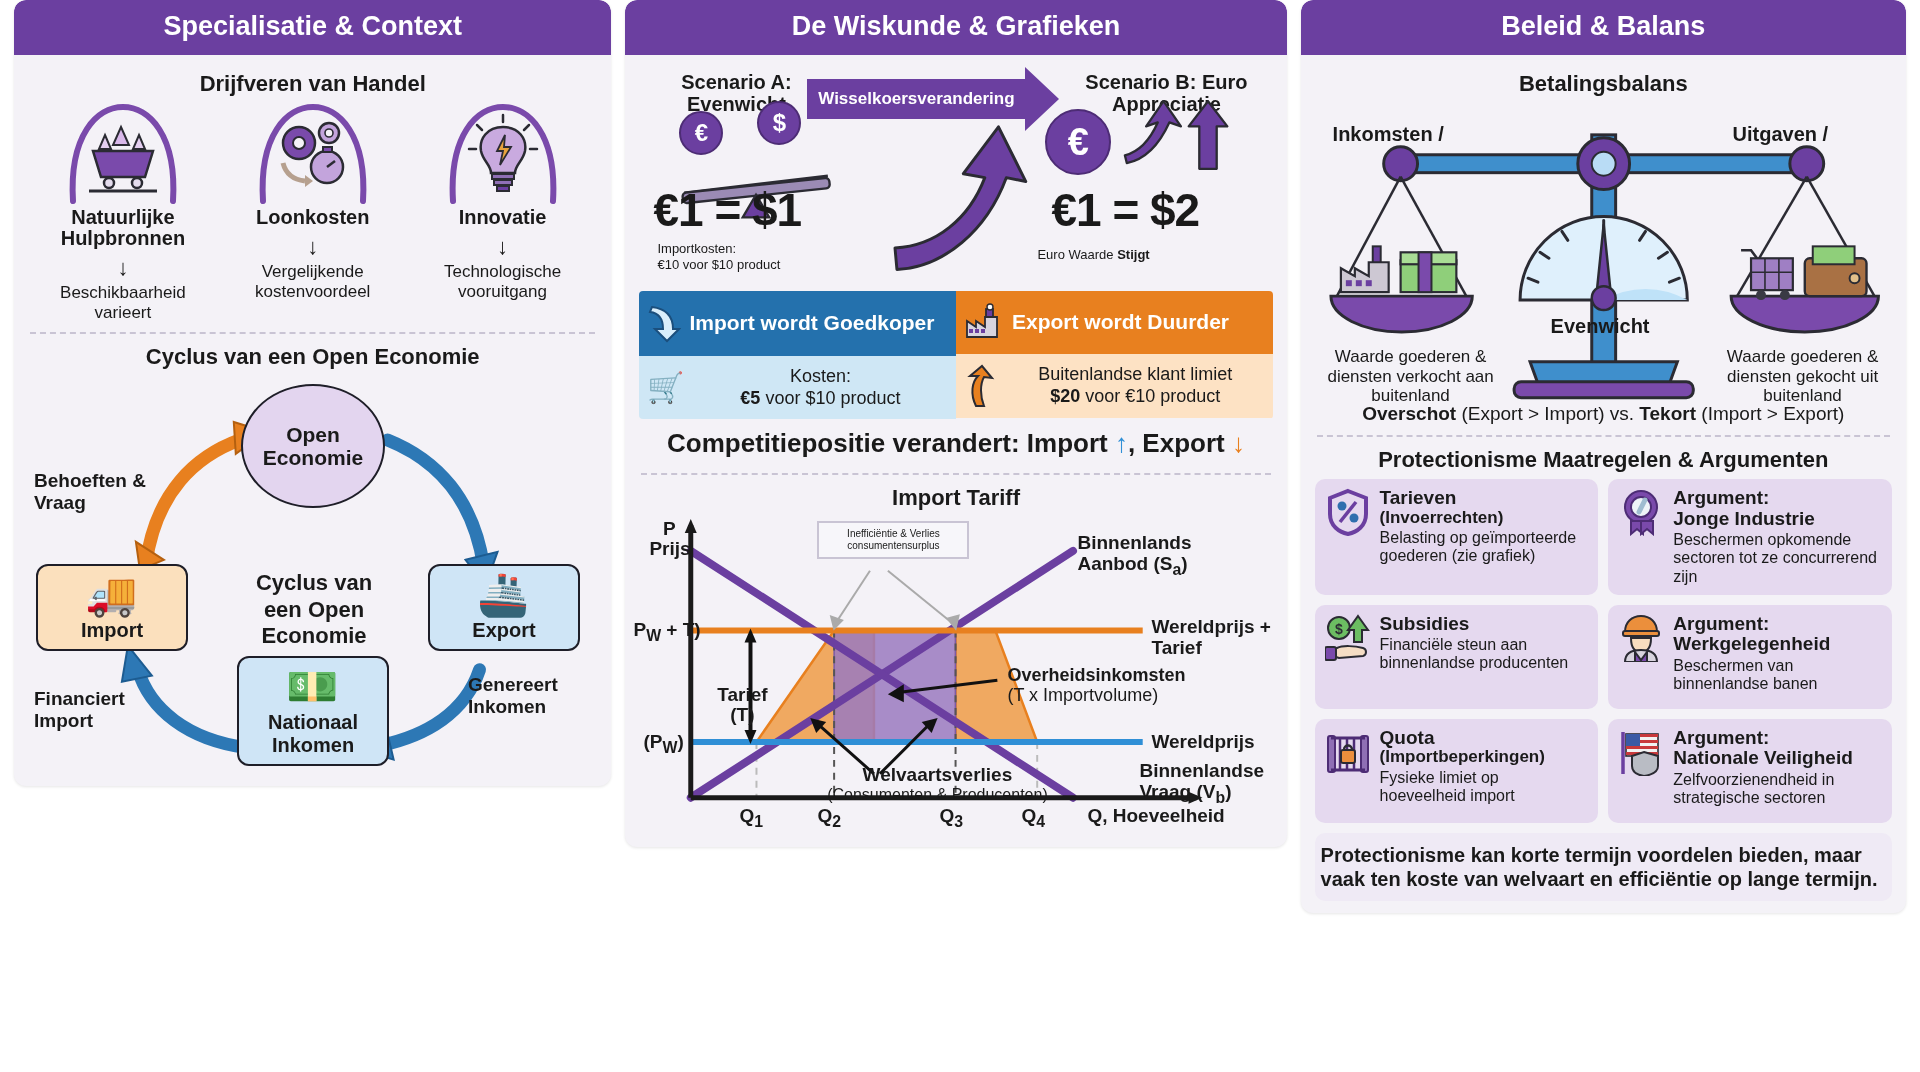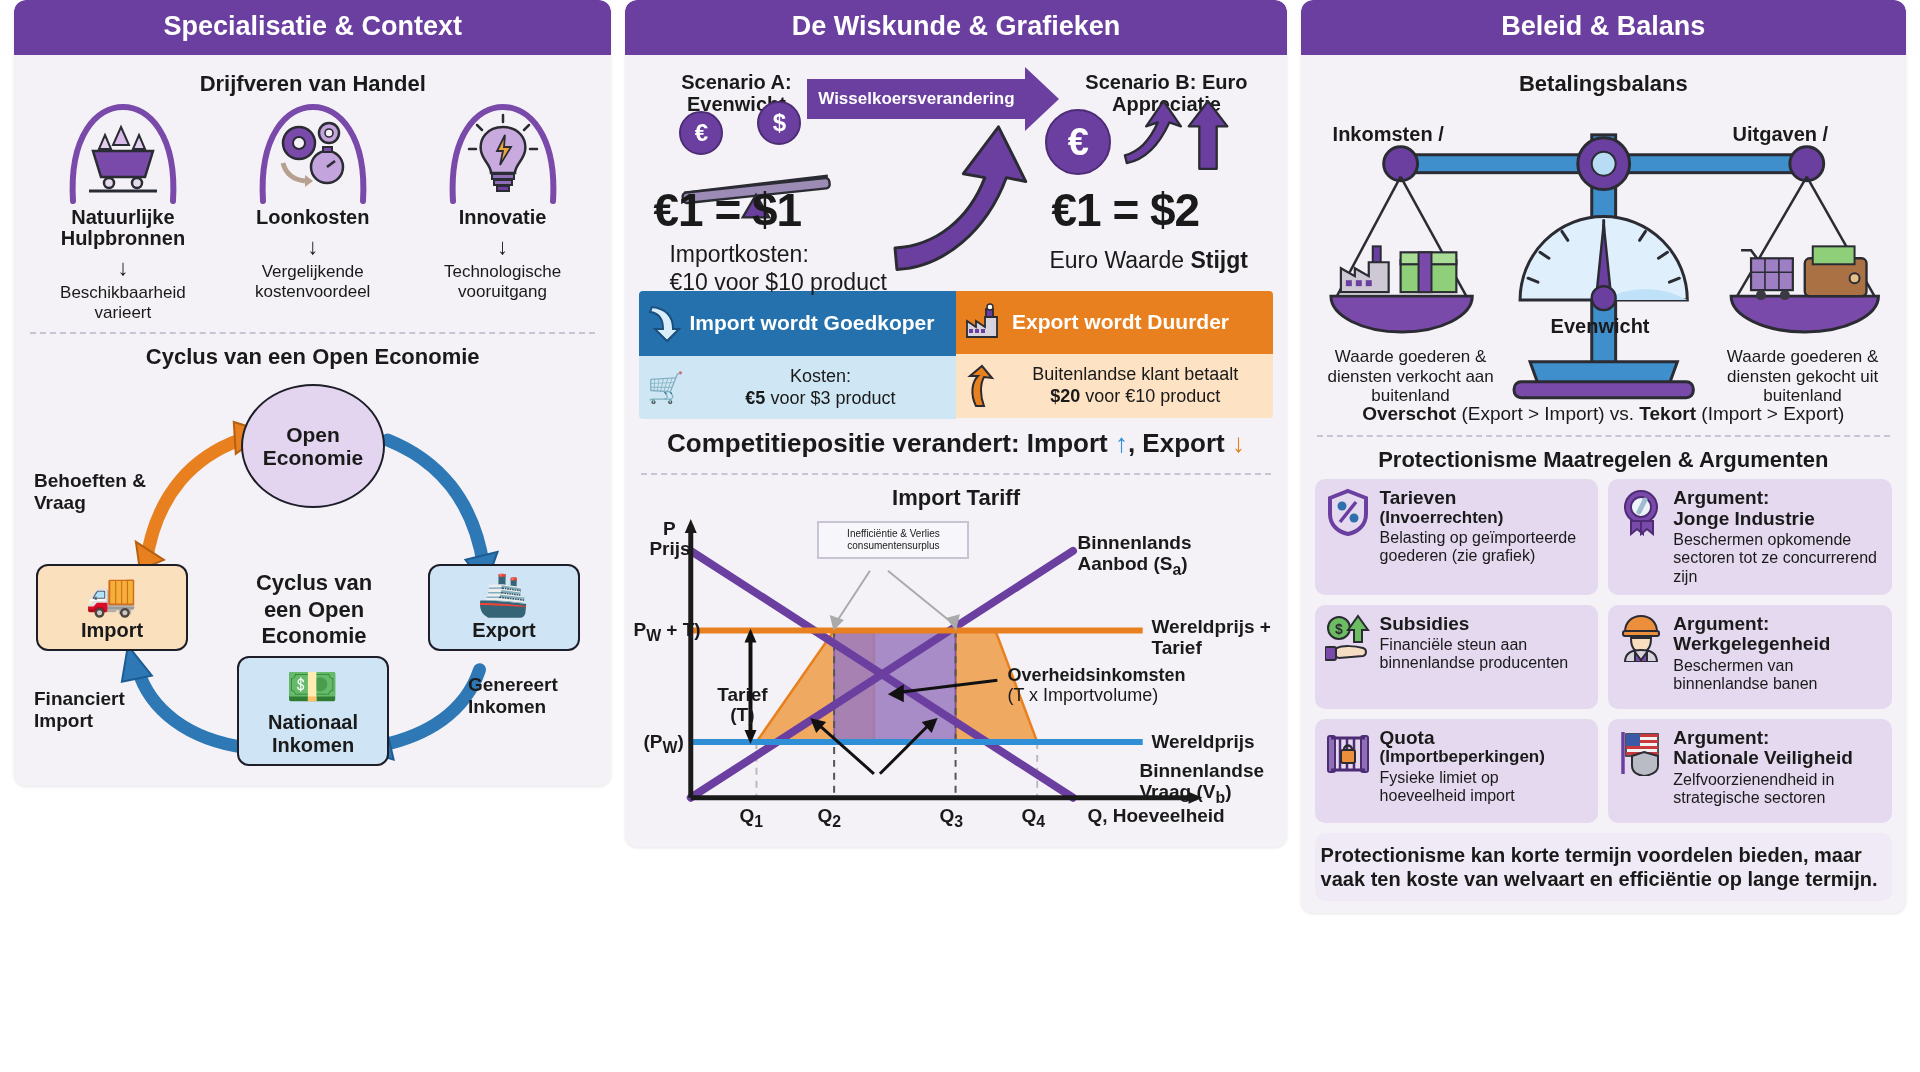--- a/index.html
+++ b/index.html
@@ -73,21 +73,21 @@
   .scen-a-lbl, .scen-b-lbl { position: absolute; font-size: 20px; font-weight: bold; line-height: 1.12; text-align: center; }
   .wk-banner {
     position: absolute; left: 168px; top: 14px; width: 218px; height: 40px;
     background: #6b3fa0; color: #fff; font-size: 17px; font-weight: bold;
     display: flex; align-items: center; justify-content: center;
   }
   .wk-tip { position: absolute; left: 386px; top: 2px; width: 0; height: 0;
     border-top: 32px solid transparent; border-bottom: 32px solid transparent;
     border-left: 34px solid #6b3fa0; }
   .rate { position: absolute; font-size: 46px; font-weight: bold; letter-spacing: -1px; }
-  .rate-note { position: absolute; font-size: 23px; line-height: 1.2; margin-left: 12px; }
+  .rate-note { position: absolute; font-size: 13px; line-height: 1.2; }
   .coin {
     border-radius: 50%; background: #6b3fa0; color: #fff;
     display: flex; align-items: center; justify-content: center;
     font-weight: bold; border: 2px solid #4d2c75;
   }
 
   .ie-grid { display: flex; gap: 0; margin-top: 4px; border-radius: 4px; overflow: hidden; }
   .ie-col { width: 50%; }
   .ie-head { color: #fff; font-size: 21px; font-weight: bold; padding: 12px 8px 13px;
              display: flex; align-items: center; gap: 8px; line-height: 1.1; }
@@ -311,42 +311,42 @@
             <div class="ie-head blue">
               <svg width="34" height="40" viewBox="0 0 34 40">
                 <path d="M5 4 C22 6 26 16 26 26 L32 26 L20 38 L8 26 L16 26 C16 16 12 10 3 9 Z" fill="#d9eefb" stroke="#1b4f7d" stroke-width="2"></path>
               </svg>
               <span class="ttl">Import wordt Goedkoper</span>
             </div>
             <div class="ie-body blue">
               <span class="ie-icon">🛒</span>
               <span class="txt">
                 <div>Kosten:</div>
-                <div><b>€5</b><span> voor $3 product</span></div>
+                <div><b>€5</b><span> voor $10 product</span></div>
               </span>
             </div>
           </div>
           <div class="ie-col">
             <div class="ie-head orange">
               <svg width="40" height="38" viewBox="0 0 40 38">
                 <rect x="22" y="6" width="7" height="16" fill="#6b3fa0" stroke="#2b2b33" stroke-width="1.8"></rect>
                 <path d="M3 34 L3 18 L12 24 L12 18 L21 24 L21 14 L33 14 L33 34 Z" fill="#d8d4de" stroke="#2b2b33" stroke-width="1.8"></path>
                 <rect x="5" y="26" width="4" height="4" fill="#6b3fa0"></rect>
                   <rect x="11" y="26" width="4" height="4" fill="#6b3fa0"></rect>
                 <rect x="17" y="26" width="4" height="4" fill="#6b3fa0"></rect>
                 <circle cx="26" cy="4" r="3" fill="#fff" stroke="#2b2b33" stroke-width="1.4"></circle>
               </svg>
               <span class="ttl">Export wordt Duurder</span>
             </div>
             <div class="ie-body orange">
               <svg width="34" height="44" viewBox="0 0 34 44">
                 <path d="M12 42 C6 30 8 18 14 12 L6 12 L18 2 L28 14 L20 13 C16 20 16 32 20 42 Z" fill="#e8801f" stroke="#2b2b33" stroke-width="2"></path>
               </svg>
               <span class="txt">
-                <div>Buitenlandse klant betaalt</div>
+                <div>Buitenlandse klant limiet</div>
                 <div><b>$20</b><span> voor €10 product</span></div>
               </span>
             </div>
           </div>
         </div>
 
         <div class="comp">
           <span>Competitiepositie verandert: Import </span><span class="up-b">↑</span><span>, Export </span><span class="dn-o">↓</span>
         </div>
 
@@ -418,20 +418,24 @@
           <div style="position:absolute; left:76px; top:172px; font-size:19px; font-weight:bold; line-height:1.05; text-align:center; width:54px;">
             <div>Tarief</div>
               <div>(T)</div>
           </div>
 
           <div style="position:absolute; left:368px; top:152px; font-size:18px; font-weight:bold; line-height:1.12; width:190px;">
             <div>Overheidsinkomsten</div>
             <div style="font-weight:normal;">(T x Importvolume)</div>
           </div>
 
+          <div style="position:absolute; left:172px; top:252px; width:252px; text-align:center; font-size:19px; font-weight:bold; line-height:1.1;">
+            <div>Welvaartsverlies</div>
+            <div style="font-size:16px; font-weight:normal;">(Consumenten &amp; Producenten)</div>
+          </div>
 
           <div style="position:absolute; left:438px; top:20px; font-size:19px; font-weight:bold; line-height:1.1; width:170px;">Binnenlands<br>Aanbod (S<sub>a</sub>)</div>
           <div style="position:absolute; left:512px; top:104px; font-size:19px; font-weight:bold; line-height:1.1; width:130px;">Wereldprijs +<br>Tarief</div>
           <div style="position:absolute; left:512px; top:218px; font-size:19px; font-weight:bold;">Wereldprijs</div>
           <div style="position:absolute; left:500px; top:248px; font-size:19px; font-weight:bold; line-height:1.1; width:140px;">Binnenlandse<br>Vraag (V<sub>b</sub>)</div>
 
           <div style="position:absolute; left:100px; top:292px; font-size:19px; font-weight:bold;">Q<sub>1</sub></div>
           <div style="position:absolute; left:178px; top:292px; font-size:19px; font-weight:bold;">Q<sub>2</sub></div>
           <div style="position:absolute; left:300px; top:292px; font-size:19px; font-weight:bold;">Q<sub>3</sub></div>
           <div style="position:absolute; left:382px; top:292px; font-size:19px; font-weight:bold;">Q<sub>4</sub></div>

